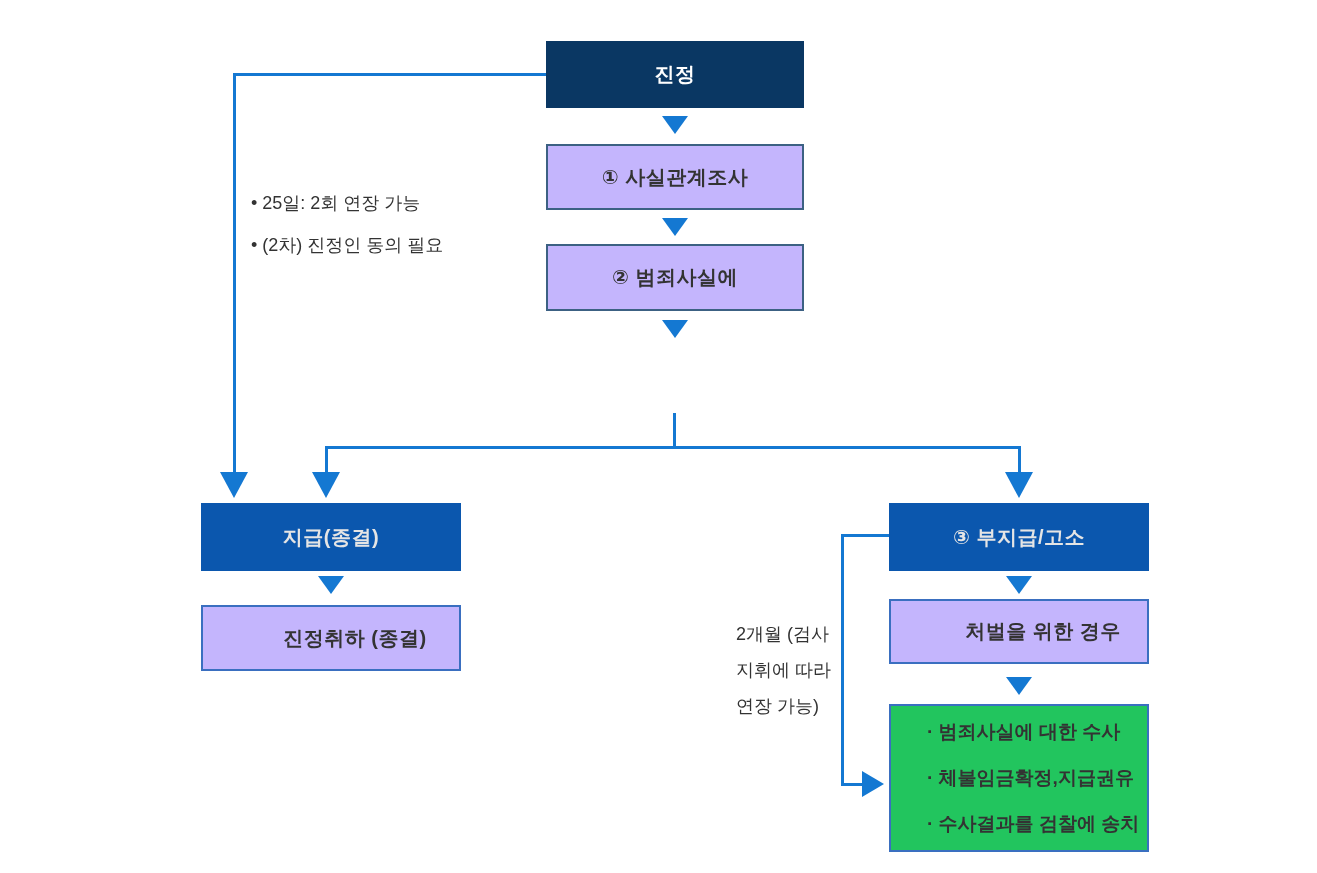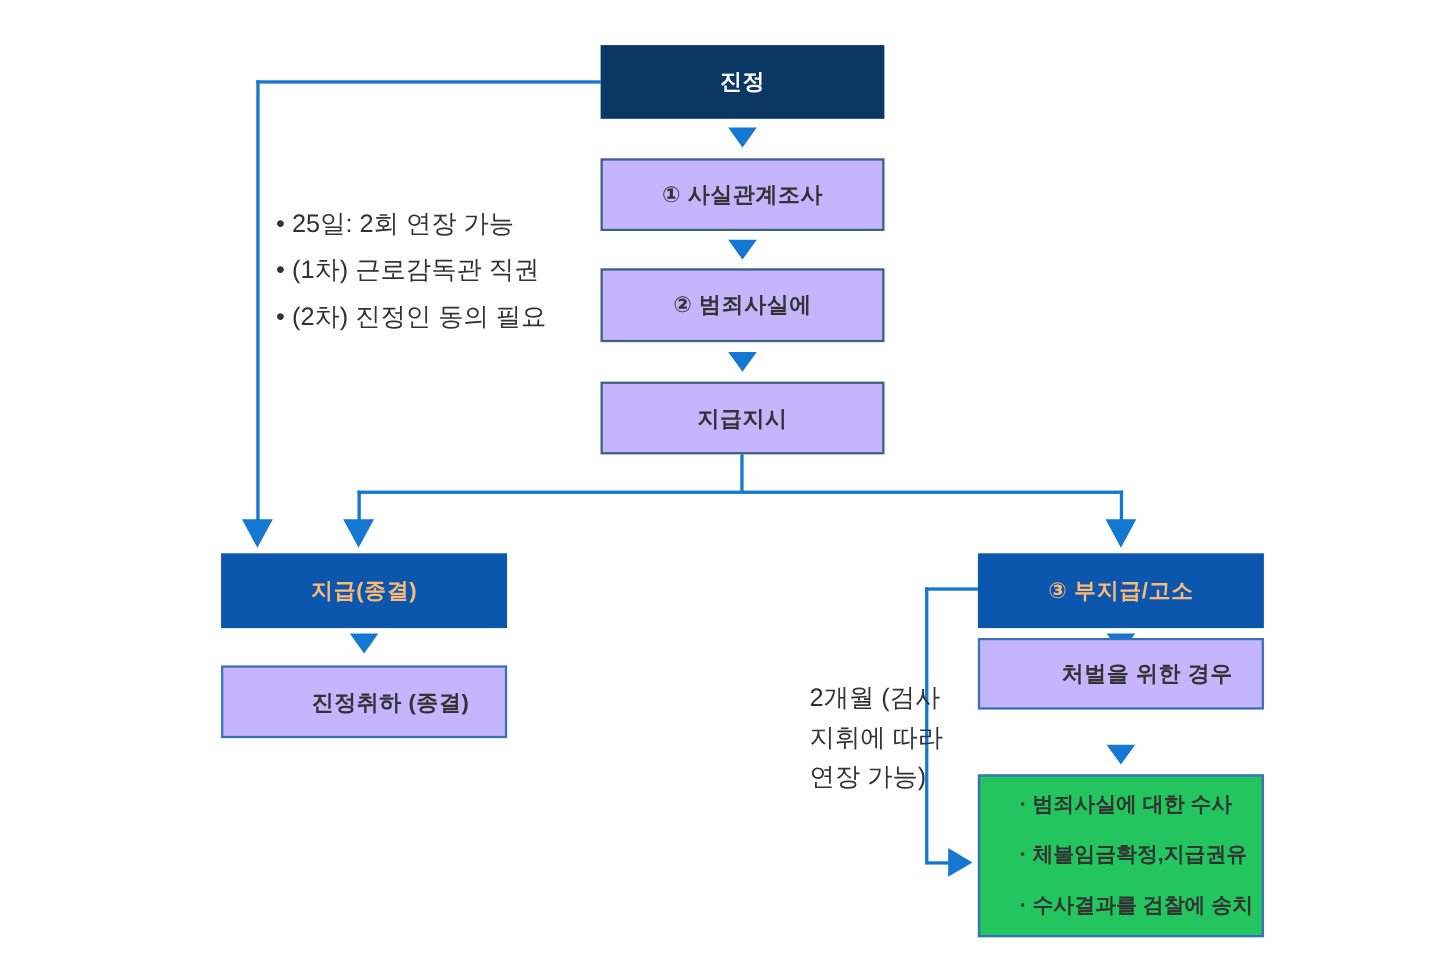--- a/index.html
+++ b/index.html
@@ -21,21 +21,21 @@
     overflow:hidden;
   }
   .abs{position:absolute;}
   
   .box{
     display:flex;align-items:center;justify-content:center;
     font-weight:700;font-size:20px;letter-spacing:0.5px;
     text-align:center;background:#c4b5fd;color:var(--text-dark);
   }
   .box.filled-dark{background:var(--dark-navy);color:#ffffff;border:none;}
-  .box.filled-blue{background:var(--primary-blue);color:#fdba74;border:none;}
+  .box.filled-blue{background:var(--primary-blue);color:#e5e5e5;border:none;}
   .box.outlined-navy{border:2px solid var(--outline-navy);}
   .box.outlined-blue{border:2px solid var(--outline-blue);padding-left:48px;}
   
   .line{background:var(--line-blue);}
   
   .tri-down-sm{
     width:0;height:0;
     border-left:13px solid transparent;
     border-right:13px solid transparent;
     border-top:18px solid var(--line-blue);
@@ -48,21 +48,21 @@
   }
   .tri-right{
     width:0;height:0;
     border-top:13px solid transparent;
     border-bottom:13px solid transparent;
     border-left:22px solid var(--line-blue);
   }
   
   .note{
     color:var(--text-dark);
-    font-size:23px;
+    font-size:18px;
     line-height:38px;
     white-space:nowrap;
   }
   .note.tight{line-height:32px;}
   
   .detail-box{
     display:flex;flex-direction:column;justify-content:center;
     padding-left:32px;
     font-weight:700;font-size:19px;line-height:38px;
     color:var(--text-dark);background:#22c55e;
@@ -93,35 +93,33 @@
 
   <div class="abs box filled-dark" style="left:530px;top:25px;width:258px;height:67px;">진정</div>
   <div class="abs tri-down-sm" style="left:646px;top:100px;"></div>
 
   <div class="abs box outlined-navy" style="left:530px;top:128px;width:258px;height:66px;">① 사실관계조사</div>
   <div class="abs tri-down-sm" style="left:646px;top:202px;"></div>
 
   <div class="abs box outlined-navy" style="left:530px;top:228px;width:258px;height:67px;">② 범죄사실에</div>
   <div class="abs tri-down-sm" style="left:646px;top:304px;"></div>
 
-  <div class="abs box outlined-navy" style="left:530px;top:331px;width:258px;height:66px;">지급지시</div>
 
   <div class="abs note" style="left:231px;top:164px;">
     <div>• 25일: 2회 연장 가능</div>
-    <div>• (1차) 근로감독관 직권</div>
     <div>• (2차) 진정인 동의 필요</div>
   </div>
 
   <div class="abs box filled-blue" style="left:185px;top:487px;width:260px;height:68px;">지급(종결)</div>
   <div class="abs tri-down-sm" style="left:302px;top:560px;"></div>
   <div class="abs box outlined-blue" style="left:185px;top:589px;width:260px;height:66px;">진정취하 (종결)</div>
 
   <div class="abs box filled-blue" style="left:873px;top:487px;width:260px;height:68px;">③ 부지급/고소</div>
   <div class="abs tri-down-sm" style="left:990px;top:560px;"></div>
-  <div class="abs box outlined-blue" style="left:873px;top:564px;width:260px;height:65px;">처벌을 위한 경우</div>
+  <div class="abs box outlined-blue" style="left:873px;top:583px;width:260px;height:65px;">처벌을 위한 경우</div>
   <div class="abs tri-down-sm" style="left:990px;top:661px;"></div>
 
   <div class="abs detail-box" style="left:873px;top:688px;width:260px;height:148px;">
     <div>· 범죄사실에 대한 수사</div>
     <div>· 체불임금확정,지급권유</div>
     <div>· 수사결과를 검찰에 송치</div>
   </div>
 
   <div class="abs note tight" style="left:716px;top:598px;">
     <div>2개월 (검사</div>

